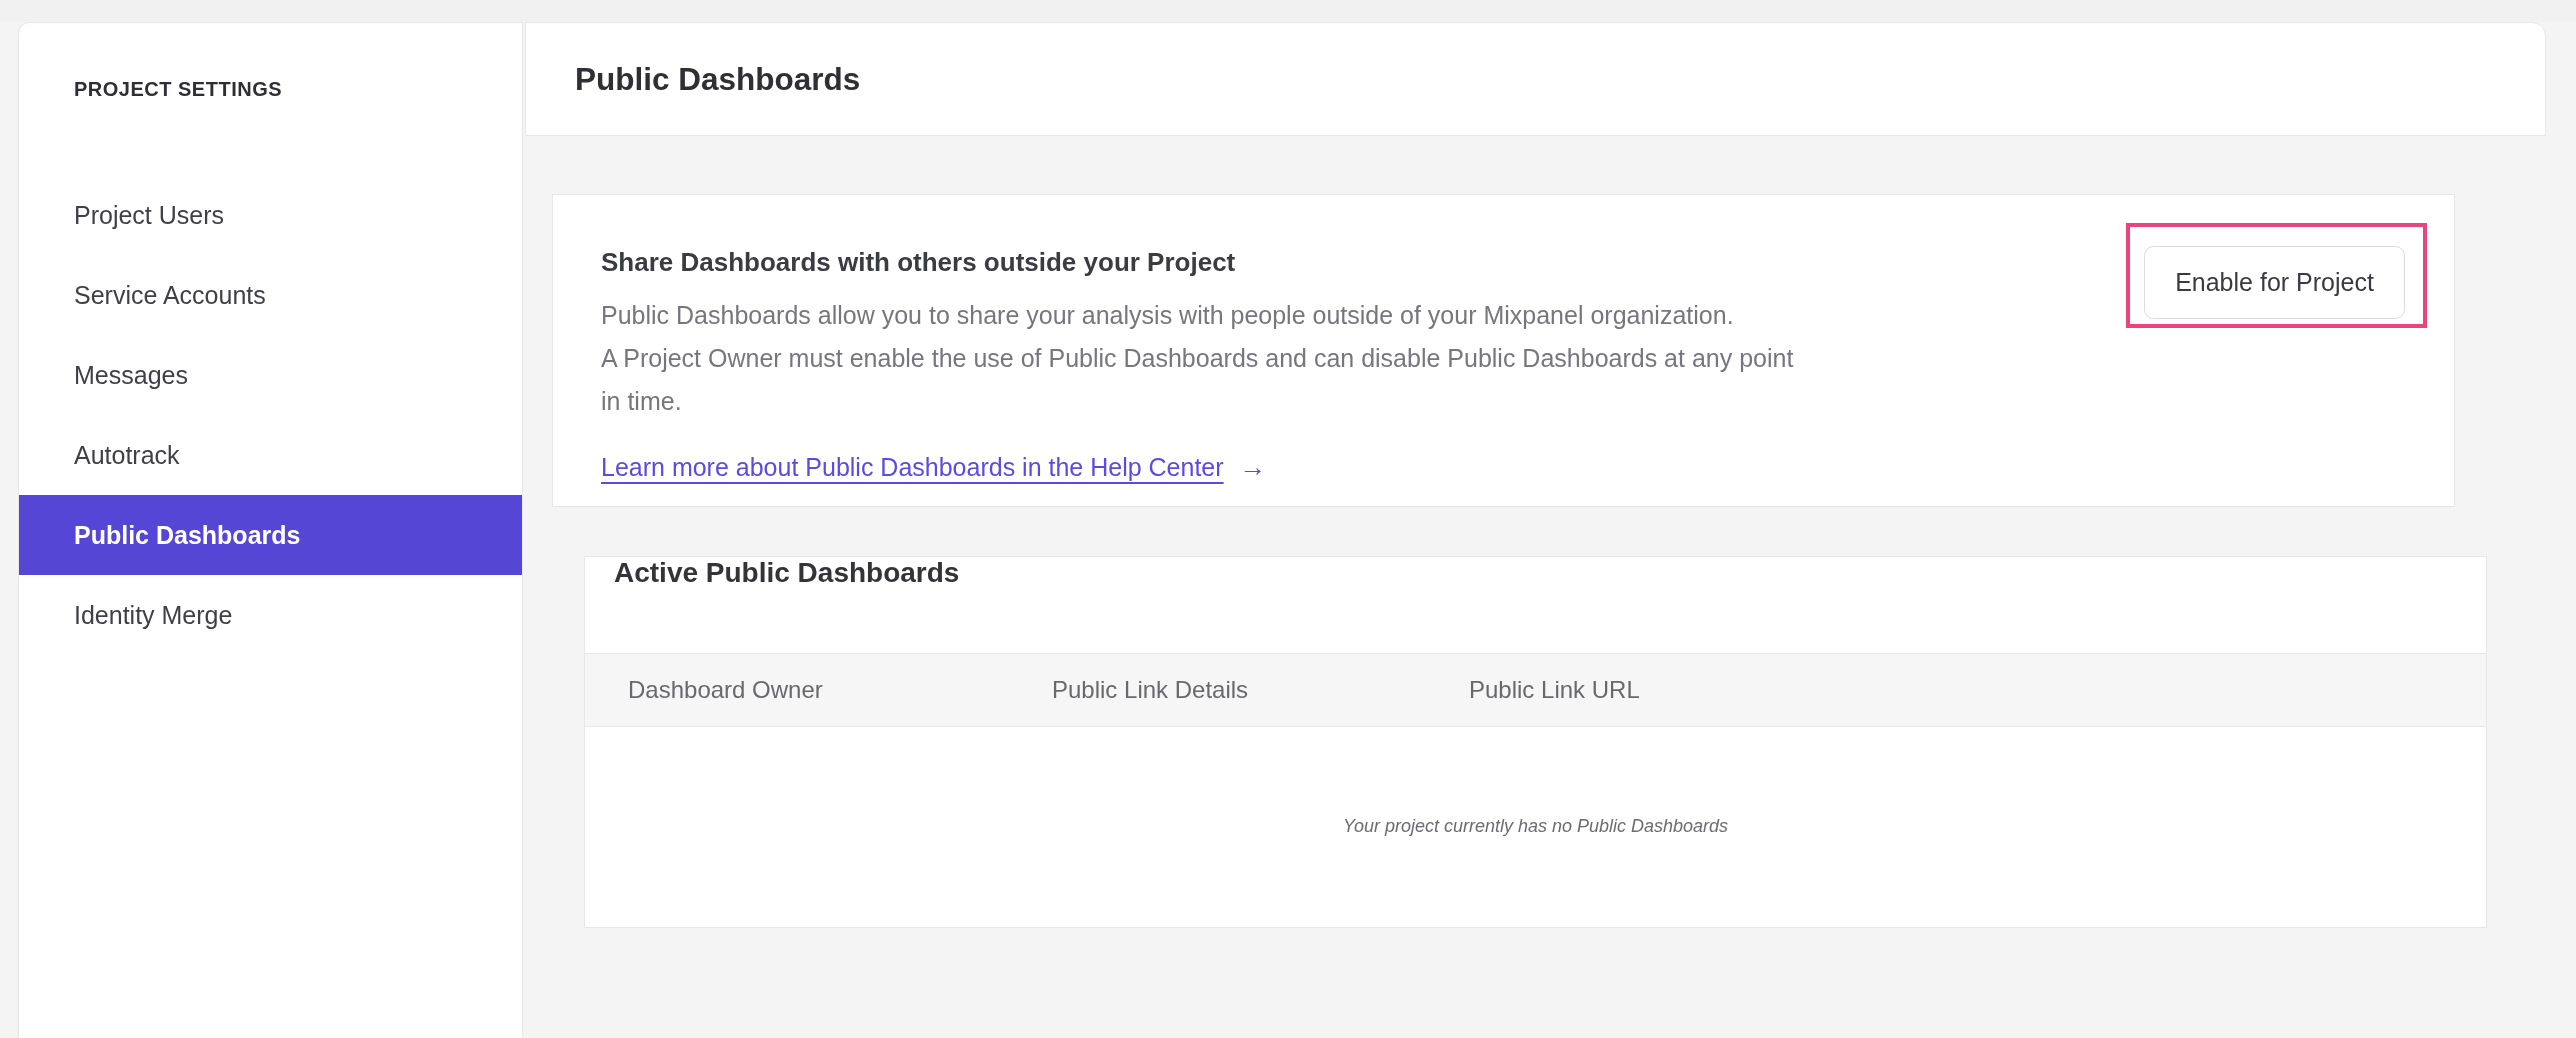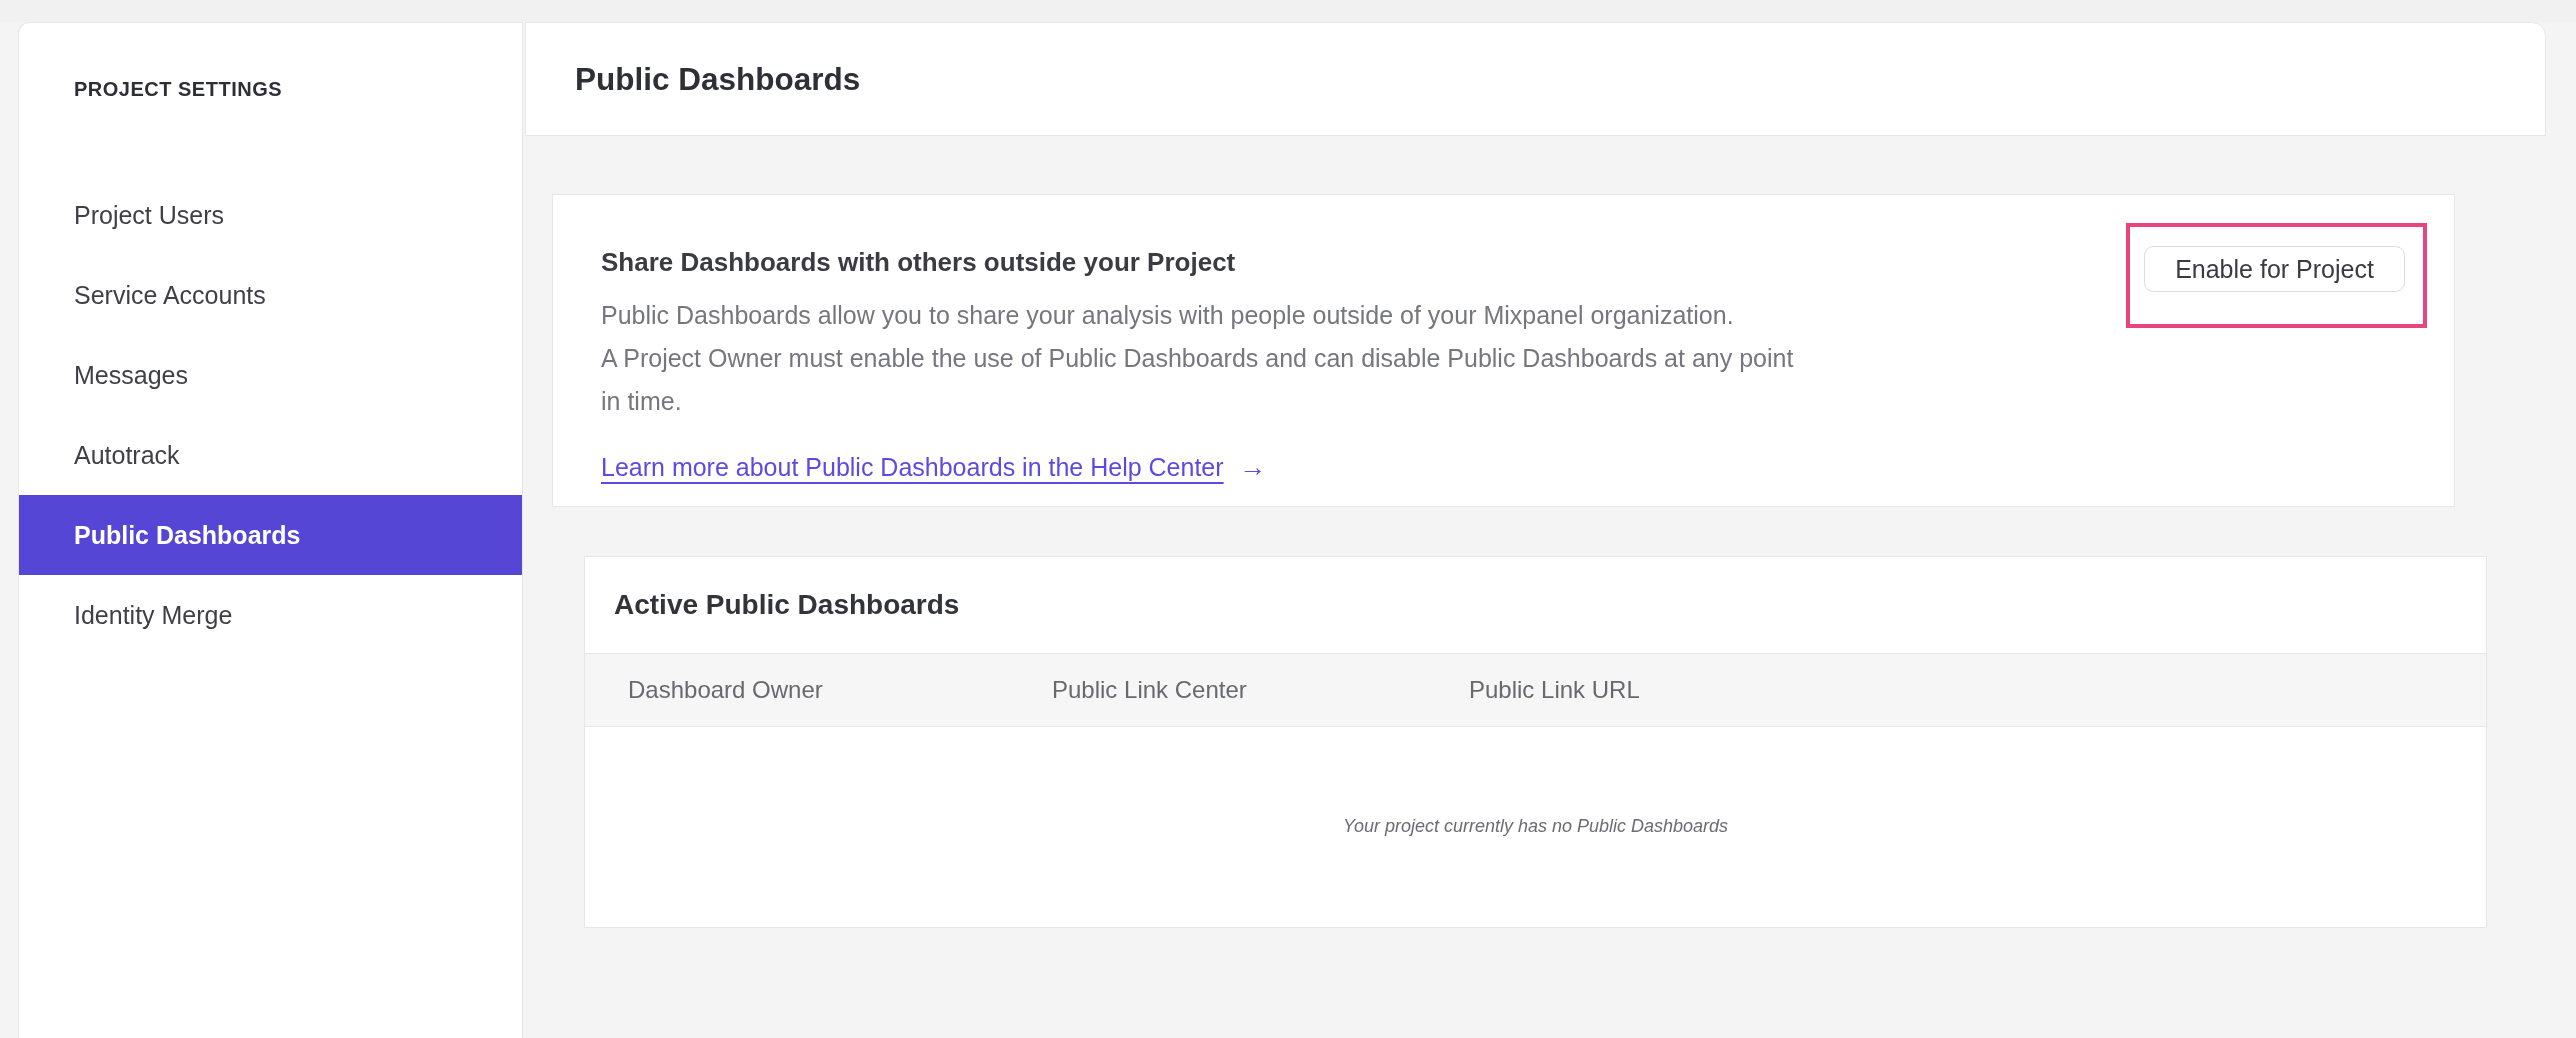--- a/index.html
+++ b/index.html
@@ -93,37 +93,37 @@
   .help-link{
     font-size:25px;color:var(--link);
     text-decoration:underline;text-underline-offset:5.7px;
     cursor:pointer;
   }
   .link-arrow{
     margin-left:15.3px;font-size:27px;color:var(--link);
     text-decoration:none;
   }
   .enable-btn{
-    position:absolute;top:51px;right:49px;width:261px;height:46px;
+    position:absolute;top:51px;right:49px;width:261px;height:73px;
     background:#ffffff;
     border:1.9px solid var(--border-soft);
     border-radius:9.5px;
     font-family:"Liberation Sans","DejaVu Sans",sans-serif;
     font-size:25px;font-weight:500;color:#3a3a42;
     display:flex;align-items:center;justify-content:center;
     cursor:pointer;
   }
   .annotation-box{
     position:absolute;top:28px;right:27px;width:301px;height:105px;
     border:4.8px solid var(--annotation);
     pointer-events:none;
   }
 
   .active-heading-row{
-    height:96px;display:flex;align-items:center;padding-left:29px;
+    height:96px;display:flex;align-items:flex-start;padding-left:29px;
   }
   .active-heading{
     font-size:28px;font-weight:700;color:#33333a;
   }
   .table-header{
     height:74px;background:var(--tablehead-bg);
     border-top:1px solid var(--border);
     border-bottom:1px solid var(--border);
     display:flex;align-items:center;
     font-size:24px;color:var(--text-tablehead);
@@ -178,21 +178,21 @@
     <button class="enable-btn">Enable for Project</button>
     <div class="annotation-box"></div>
   </div>
 
   <div class="card active">
     <div class="active-heading-row">
       <div class="active-heading">Active Public Dashboards</div>
     </div>
     <div class="table-header">
       <div class="th th-name">Dashboard Owner</div>
-      <div class="th th-details">Public Link Center</div>
+      <div class="th th-details">Public Link Details</div>
       <div class="th th-url">Public Link URL</div>
     </div>
     <div class="table-empty">
       <div class="empty-msg">Your project currently has no Public Dashboards</div>
     </div>
   </div>
 
 </div>
 
 

